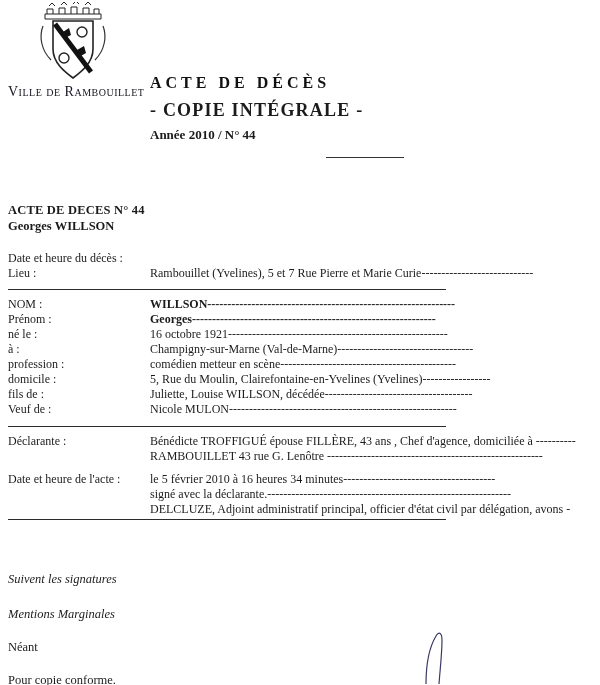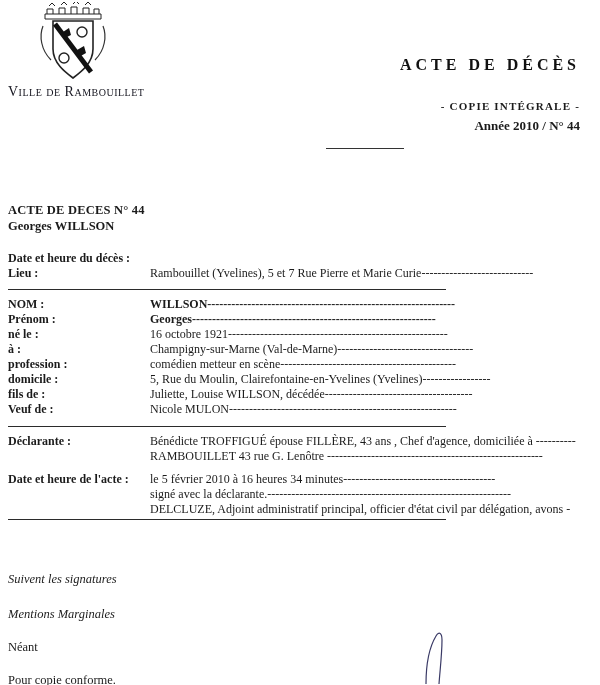--- a/index.html
+++ b/index.html
@@ -43,33 +43,33 @@
     letter-spacing: 0.5px;
     color: #15151f;
     margin-top: 2px;
     font-variant: small-caps;
     white-space: nowrap;
   }
 
   .title-block {
     position: absolute;
     left: 150px;
-    top: 56px;
+    top: 74px;
     width: 430px;
-    text-align: right;
+    text-align: left;
   }
   .doc-title {
     font-size: 16px;
     font-weight: bold;
     letter-spacing: 4px;
     color: #111;
   }
   .doc-sub {
-    margin-top: 26px;
-    font-size: 11px;
+    margin-top: 8px;
+    font-size: 18px;
     font-weight: bold;
     letter-spacing: 1.2px;
   }
   .doc-year {
     margin-top: 6px;
     font-size: 13px;
     font-weight: bold;
   }
   .rule-short {
     width: 78px;
@@ -98,21 +98,21 @@
   .rowset { position: absolute; left: 8px; width: 584px; }
   .row {
     display: flex;
     align-items: baseline;
     font-size: 12px;
     line-height: 15px;
   }
   .lbl {
     width: 142px;
     flex: 0 0 142px;
-    font-weight: bold;
+    font-weight: normal;
     white-space: nowrap;
   }
   .val {
     flex: 1 1 auto;
     white-space: nowrap;
     overflow: hidden;
   }
   .val.bold { font-weight: bold; }
 
   .sep {

